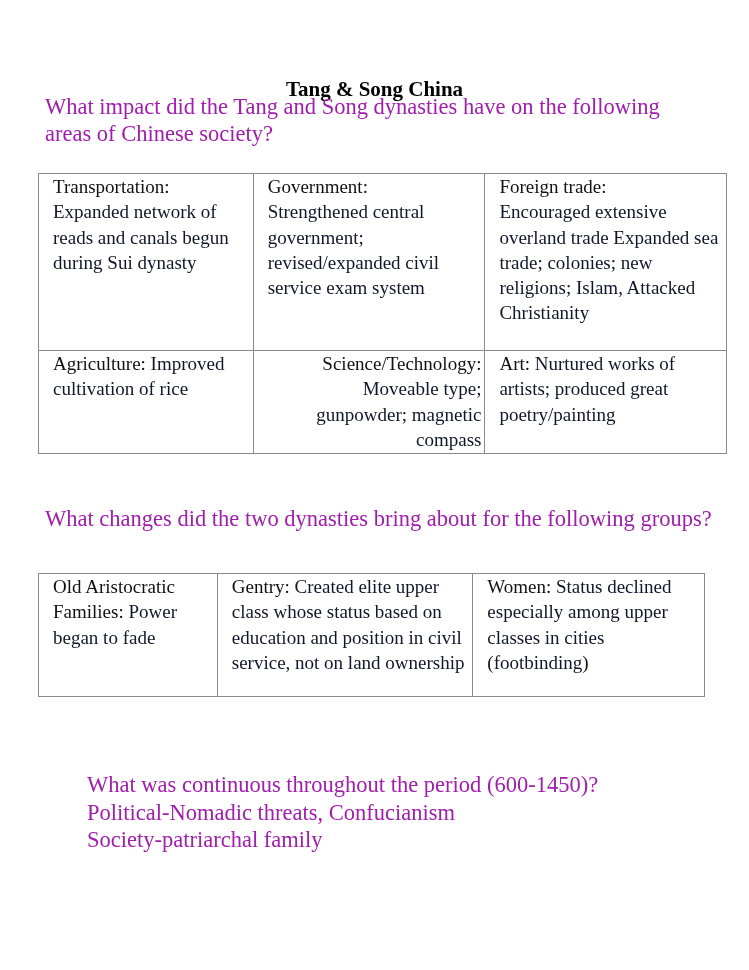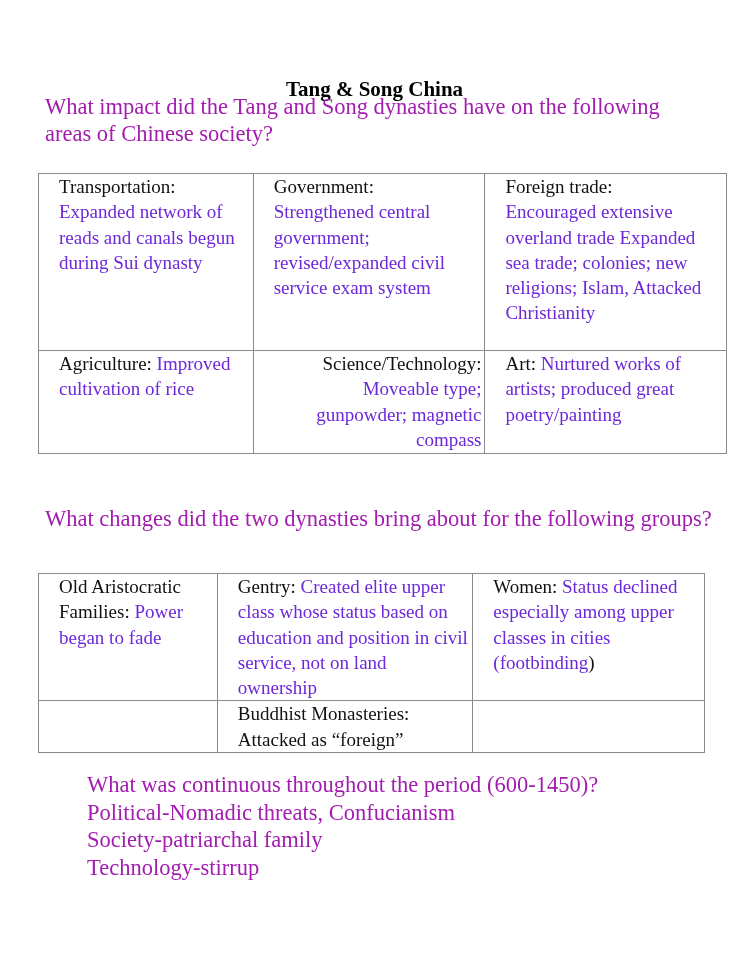--- a/index.html
+++ b/index.html
@@ -16,26 +16,26 @@
       position: absolute; left: 45px; color: #a21caf; font-size: 22.5px; line-height: 27px;
     }
     .q1 { top: 93px; width: 660px; }
     .q2 { top: 496px; width: 690px; margin-top: 9px; }
     .cont { top: 771px; width: 690px; }
     .cont div { line-height: 27.5px; margin-left: 42px; }
     table.grid {
       position: absolute; border-collapse: collapse; font-size: 19px; line-height: 25.3px;
     }
     table.grid td {
-      border: 1.5px solid #8a8a8a; vertical-align: top; padding: 0 3px 0 20px;
+      border: 1.5px solid #8a8a8a; vertical-align: top; padding: 0 3px 0 14px;
     }
     .t1 { top: 173px; left: 38px; width: 689px; }
     .t2 { top: 573px; left: 38px; width: 667px; }
     .lbl { color: #111; }
-    .ans { color: #6d28d9; }
+    .ans { color: #0f172a; }
     .center { text-align: right; }
   </style>
 </head>
 <body>
 
 <div class="title">Tang &amp; Song China</div>
 
 <div class="question q1"> What impact did the Tang and Song dynasties have on the following areas of Chinese society?</div>
 
 <table class="grid t1">
@@ -87,28 +87,20 @@
     <td>
       <span class="lbl">Old Aristocratic Families: </span><span class="ans">Power began to fade</span>
     </td>
     <td>
       <span class="lbl">Gentry:  </span><span class="ans">Created elite upper class whose status based on education and position in civil service, not on land ownership</span>
     </td>
     <td>
       <span class="lbl">Women: </span><span class="ans">Status declined especially among upper classes in cities (footbinding</span><span class="lbl">)</span>
     </td>
   </tr>
-  <tr style="height:52px">
-    <td></td>
-    <td>
-      <span class="lbl">Buddhist Monasteries: Attacked as “foreign”</span>
-    </td>
-    <td></td>
-  </tr>
 </tbody>
   </table>
 
 <div class="question cont">
   <div>What was continuous throughout the period (600-1450)?</div>
   <div>Political-Nomadic threats, Confucianism</div>
   <div>Society-patriarchal family</div>
-  <div>Technology-stirrup</div>
 </div>
 
 </body></html>

